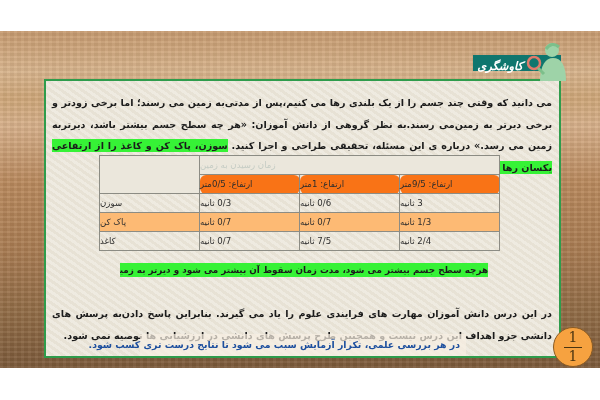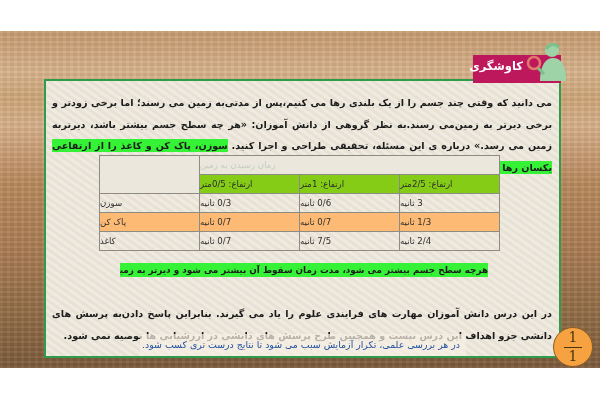--- a/index.html
+++ b/index.html
@@ -16,57 +16,58 @@
       linear-gradient(180deg, #c79b70 0%, #d8b48c 12%, #cfa779 20%, #d7b08a 28%, #b9895d 45%, #a97c52 65%, #8f6a45 85%, #7c5a3a 100%);
   }
   .panel {
     position:absolute; left:44px; top:79px; width:513px; height:275px;
     border:2px solid #2f9c4c;
     background:
       repeating-linear-gradient(35deg, rgba(255,255,255,0.18) 0 3px, rgba(200,190,170,0.10) 3px 6px),
       #ebe6da;
   }
   .tab {
-    position:absolute; left:473px; top:55px; width:88px; height:28px;
-    background:#be185d;
+    position:absolute; left:473px; top:55px; width:88px; height:16px;
+    background:#0f766e;
+    font-style:italic;
   }
   .tab-title {
     position:absolute; right:38px; top:4px;
     color:#ffffff; font-weight:bold; font-size:11.5px; direction:rtl; white-space:nowrap;
   }
   .figure { position:absolute; left:522px; top:41px; width:46px; height:40px; }
   .textblock {
     position:absolute; left:52px; width:500px; direction:rtl; text-align:justify;
     font-weight:bold; font-size:9.6px; color:#1b1b1b; line-height:21.5px;
   }
   .intro { top:92px; }
   .hl { background:#36f236; padding:1px 0; }
   .tbl {
     position:absolute; left:99px; top:155px; width:401px; height:92px;
     border-collapse:collapse; direction:rtl; table-layout:fixed;
     font-size:8.6px; color:#2d2d2d;
   }
   .tbl td { border:1px solid #8c8c84; text-align:left; padding:0; height:18px; }
   .tbl .group { color:#c5ccc4; background:#ebe7dc; font-size:8.6px; }
-  .tbl .sub { background:#84cc16; }
+  .tbl .sub { background:#f97316;border-radius:6px; }
   .tbl .shade td { background:#fdba74; }
   .tbl .label-empty { background:#ebe7dc; }
   .conclusion {
     position:absolute; left:120px; top:263px; width:368px; height:14px;
     background:#36f236; direction:rtl; text-align:center; white-space:nowrap; overflow:hidden;
     font-weight:bold; font-size:8.8px; color:#1b1b1b; line-height:14px;
   }
   .note { top:303px; }
   .tip-bg {
     position:absolute; left:140px; top:334px; width:326px; height:22px;
     background:rgba(248,240,226,0.7);
   }
   .tip {
     position:absolute; left:146px; top:338px; width:314px; direction:rtl; text-align:right;
-    font-weight:normal; font-size:9.4px; color:#1d4f9e; white-space:nowrap; line-height:14px;
+    font-weight:bold; font-size:9.4px; color:#1d4f9e; white-space:nowrap; line-height:14px;
   }
   .badge {
     position:absolute; left:553px; top:327px; width:38px; height:38px; border-radius:50%;
     background:#f6a240; border:1.5px solid #8a5b24; text-align:center; color:#4a3410;
     font-family:"DejaVu Serif", serif; font-size:14px;
   }
   .badge .t { position:absolute; left:0; right:0; top:1px; line-height:16px; }
   .badge .line { position:absolute; left:10px; right:10px; top:19px; height:1px; background:#4a3410; }
   .badge .b { position:absolute; left:0; right:0; top:20px; line-height:16px; }
 </style>
@@ -93,21 +94,21 @@
   <span>می دانید که وقتی چند جسم را از یک بلندی رها می کنیم،پس از مدتی‌به زمین می رسند؛ اما برخی زودتر و برخی دیرتر به زمین‌می رسند.به نظر گروهی از دانش آموزان: «هر چه سطح جسم بیشتر باشد، دیرتر‌به زمین می رسد.» درباره ی این مسئله، تحقیقی طراحی و اجرا کنید.  </span><span class="hl">سوزن، پاک کن و کاغذ را از ارتفاعی یکسان رها می‌کنیم. نتایج اندازه‌گیری:</span>
 </div>
 
 <table class="tbl">
   <tbody>
       <tr>
     <td class="group" colspan="3">زمان رسیدن به زمین</td>
     <td class="label-empty" rowspan="2"></td>
   </tr>
   <tr>
-    <td class="sub">ارتفاع: 2/5متر</td>
+    <td class="sub">ارتفاع: 9/5متر</td>
     <td class="sub">ارتفاع: 1متر</td>
     <td class="sub">ارتفاع: 0/5متر</td>
   </tr>
   <tr>
     <td>3 ثانیه</td>
     <td>0/6 ثانیه</td>
     <td>0/3 ثانیه</td>
     <td>سوزن</td>
   </tr>
   <tr class="shade">

